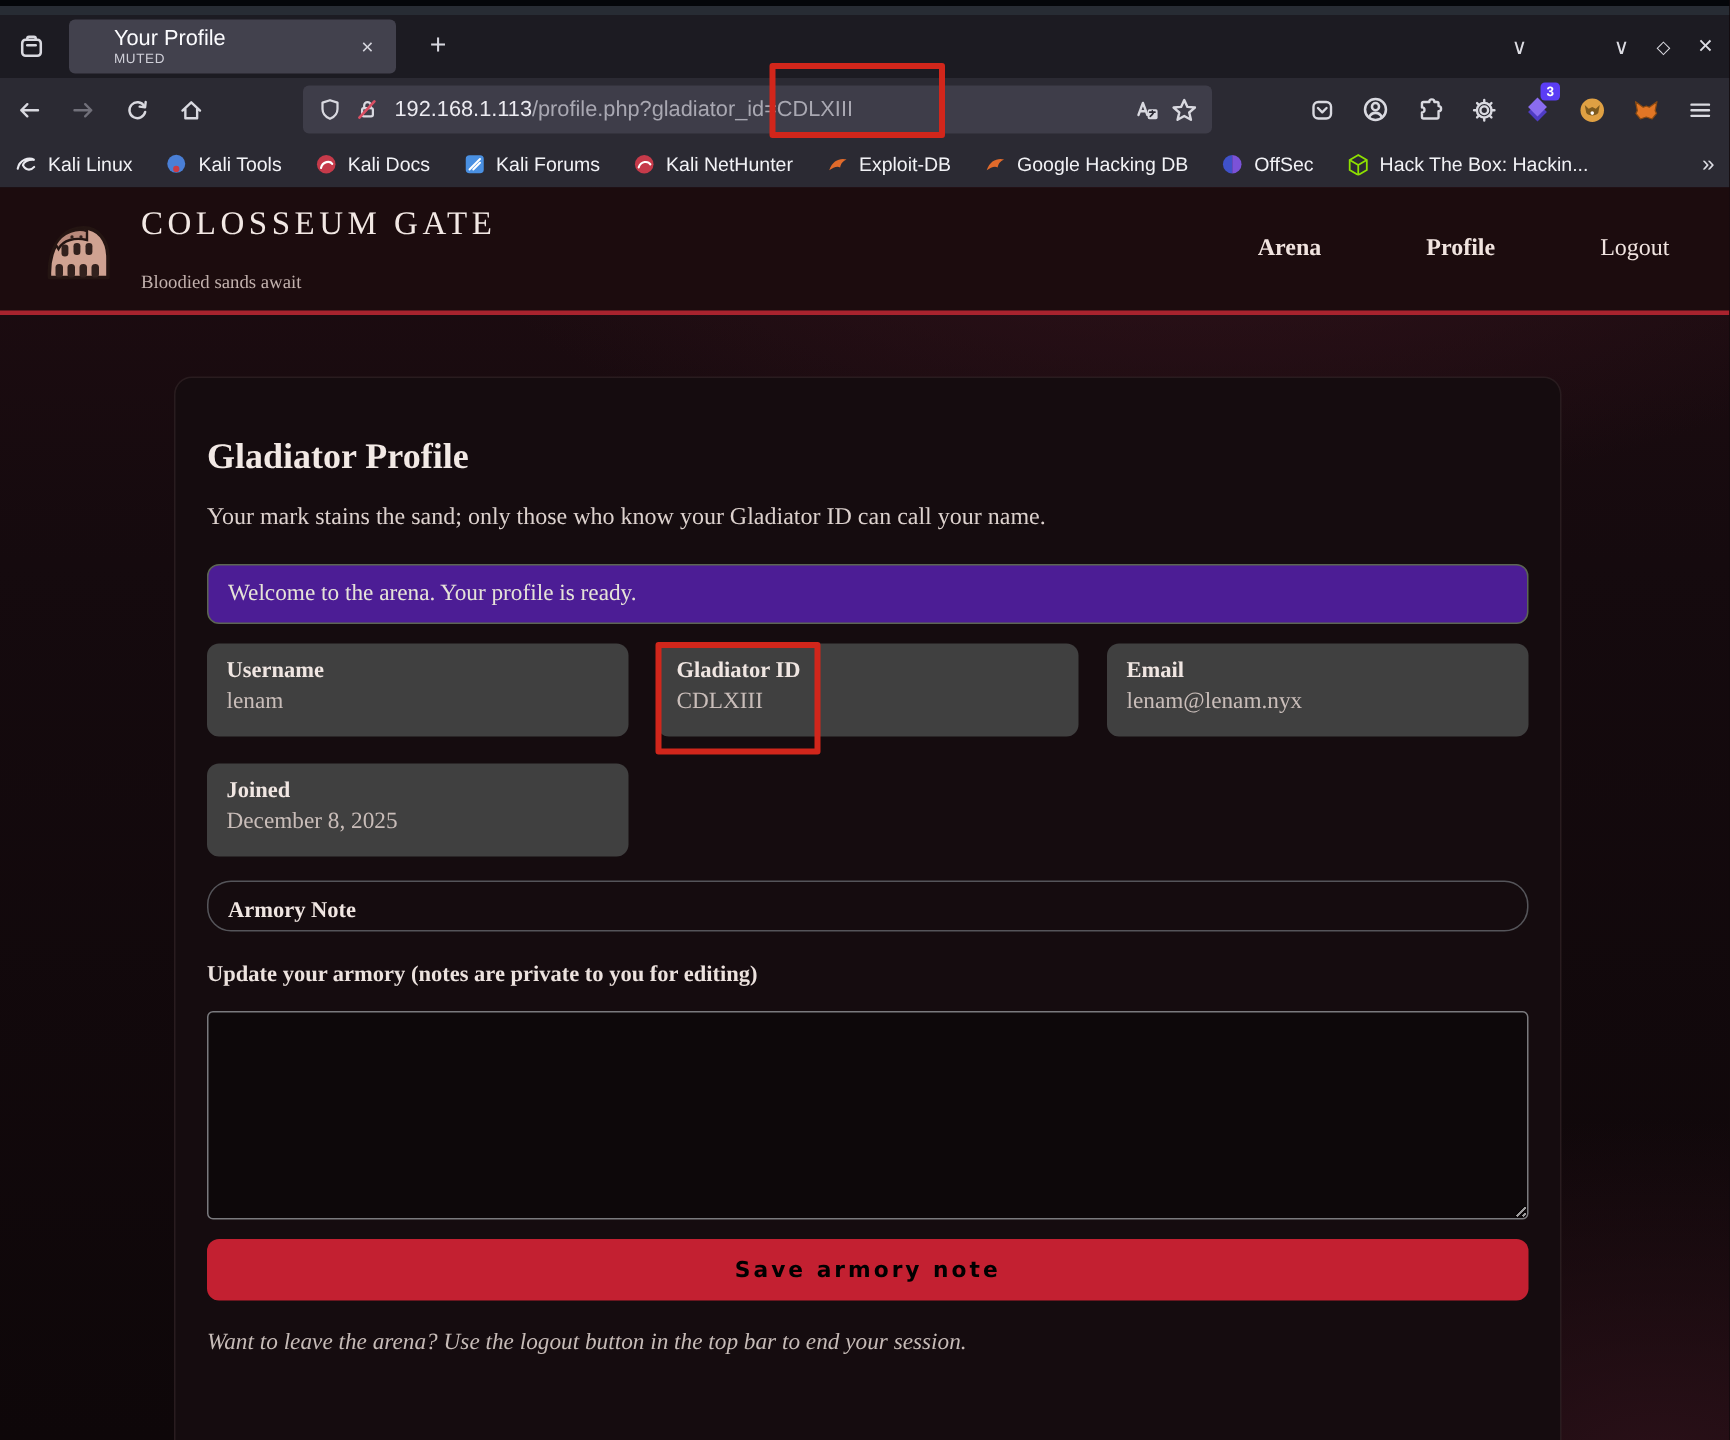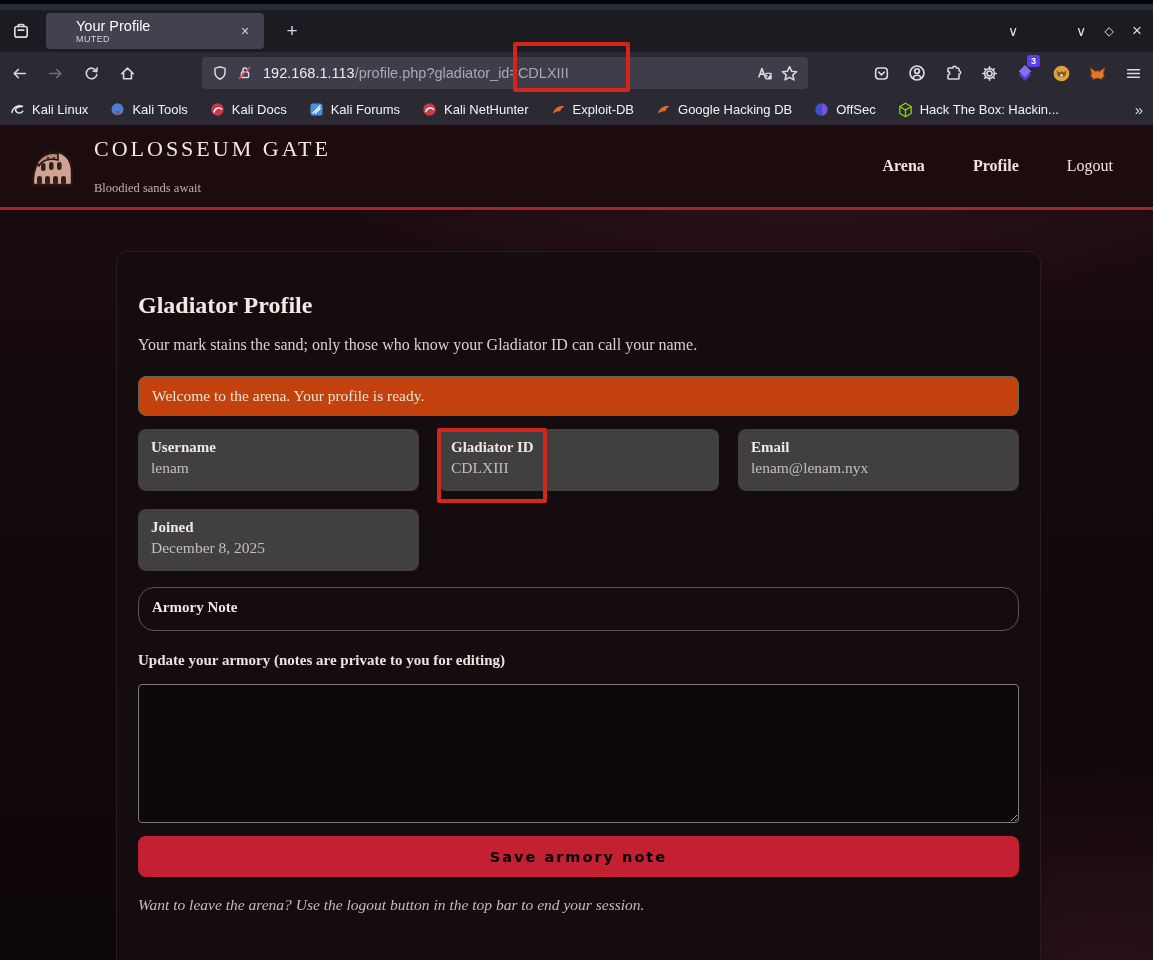--- a/index.html
+++ b/index.html
@@ -52,36 +52,36 @@
   .page { position:absolute; top:125px; left:0; right:0; bottom:0; overflow:hidden;
     background:
       radial-gradient(900px 420px at 70% -40px, #33131c 0%, rgba(20,9,13,0) 60%),
       radial-gradient(700px 420px at 96% 102%, #2a1018 0%, rgba(14,7,9,0) 55%),
       linear-gradient(180deg,#1e0c11 0%,#150a0e 30%,#0e0709 100%); }
   .site-header { height:85px; background:#1c0c0e; border-bottom:3px solid #a8232e;
                  display:flex; align-items:center; padding:0 28px; }
   .brand { margin-left:18px; font-family:"Liberation Serif", serif; }
   .brand-title { font-size:22px; letter-spacing:3px; color:#f2e8e4; }
   .brand-tag { font-size:12.5px; color:#c2b1ad; margin-top:19px; }
-  .nav { margin-left:auto; display:flex; gap:48px; font-family:"Liberation Serif", serif;
+  .nav { margin-left:auto; display:flex; gap:70px; font-family:"Liberation Serif", serif;
          font-size:16px; color:#f0e3df; padding-right:12px; }
   .nav-bold { font-weight:bold; }
 
   .card { position:absolute; left:116px; top:126px; width:925px; height:780px;
           background:#150c0f; border:1px solid rgba(224,178,178,0.10); border-radius:12px;
           padding:40px 21px 0; font-family:"Liberation Serif", serif; }
   .card h1 { font-size:24px; color:#f2e9e5; font-weight:bold; }
   .intro { margin-top:17px; font-size:16px; color:#dcd1cd; }
-  .flash { margin-top:22px; height:40px; background:#c2410c; border:1px solid #5c6652; border-radius:8px;
+  .flash { margin-top:22px; height:40px; background:#4c1d95; border:1px solid #5c6652; border-radius:8px;
            display:flex; align-items:center; padding:0 13px; font-size:15.5px; color:#e6e3d8; }
   .fgrid { margin-top:13px; display:grid; grid-template-columns:1fr 1fr 1fr; gap:18px 19px; }
   .fbox { height:62px; background:#404040; border-radius:8px; padding:10px 13px; }
   .flabel { font-weight:bold; font-size:15px; color:#f0e6e2; }
   .fvalue { font-size:15.5px; color:#c9bdb9; margin-top:3px; }
-  .armory { margin-top:16px; height:44px; border:1px solid #55555a; border-radius:16px; padding:11px 13px; }
+  .armory { margin-top:16px; height:34px; border:1px solid #55555a; border-radius:16px; padding:11px 13px; }
   .editor-label { margin-top:21px; font-weight:bold; font-size:15px; color:#ece2de; }
   .note-area { margin-top:15px; display:block; width:100%; height:139px; background:#0d080a;
                border:1px solid #7a7a7e; border-radius:4px; resize:both; color:#ddd;
                font-family:"Liberation Serif", serif; font-size:15px; padding:8px 10px; }
   .save-btn { margin-top:13px; width:100%; height:41px; background:#c32031; border:none; border-radius:8px;
               color:#000000; font-family:"DejaVu Sans", sans-serif; font-weight:bold; font-size:14.5px;
               letter-spacing:2px; cursor:pointer; }
   .note-footer { margin-top:19px; font-style:italic; font-size:15.5px; color:#c6bbb7; }
 
   

